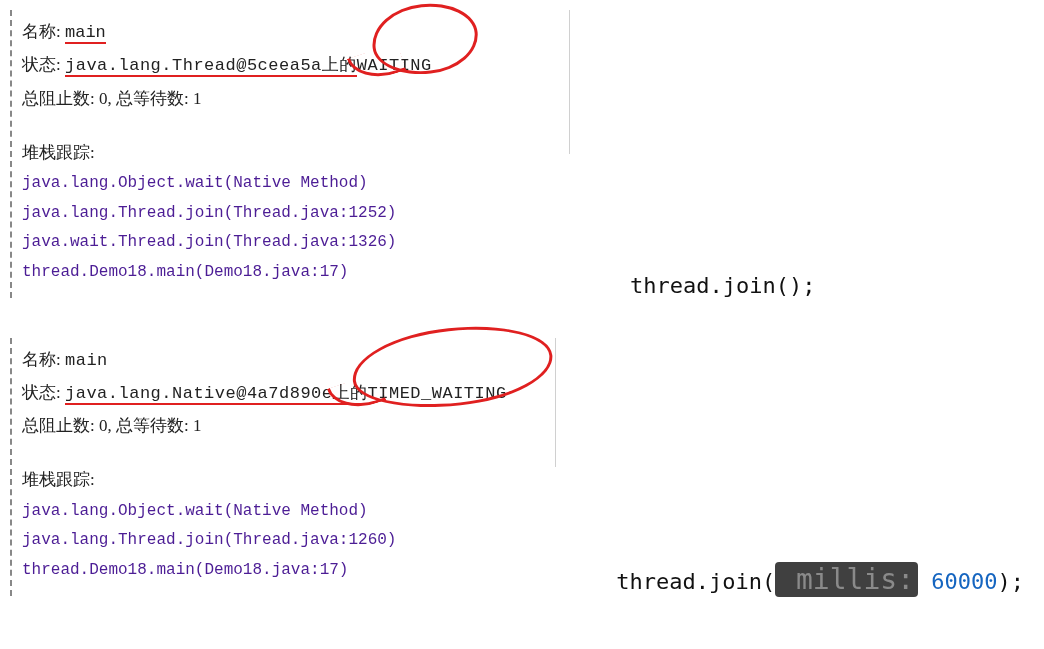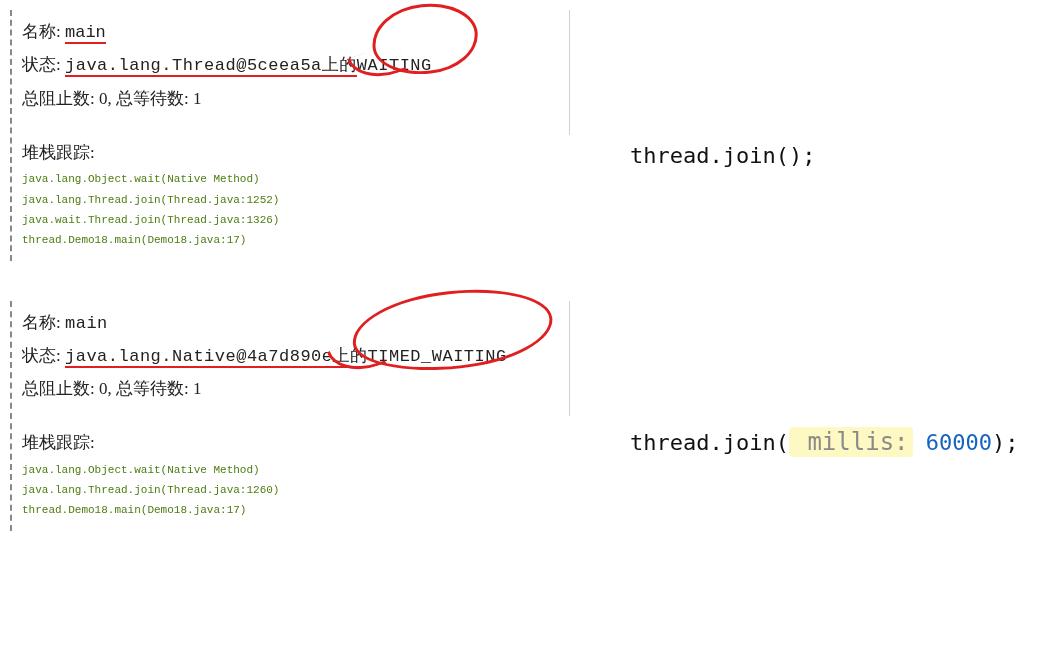--- a/index.html
+++ b/index.html
@@ -7,21 +7,21 @@
     padding: 10px 20px 20px 10px;
     font-family: "SimSun", "Microsoft YaHei", serif;
     font-size: 17px;
     background: #fff;
     color: #222;
     width: 1044px;
     box-sizing: border-box;
   }
   .row {
     display: flex;
-    align-items: center;
+    align-items: flex-end;
     margin-bottom: 40px;
   }
   .panel {
     position: relative;
     border-left: 2px dashed #888;
     padding: 6px 10px 10px 10px;
     width: 560px;
     box-sizing: border-box;
     line-height: 1.9;
   }
@@ -39,40 +39,40 @@
     padding-bottom: 0;
   }
   .state-underline {
     border-bottom: 2px solid #e02020;
   }
   .stack-block {
     margin-top: 22px;
   }
   .stack-line {
     font-family: "Courier New", monospace;
-    font-size: 11px;
-    color: #4d7c0f;
+    font-size: 16px;
+    color: #4c1d95;
     line-height: 1.85;
     white-space: nowrap;
   }
   .code-side {
     flex: 1;
     padding-left: 60px;
     padding-top: 40px;
     font-family: "Consolas", "Menlo", monospace;
     font-size: 22px;
     color: #111;
     white-space: nowrap;
   }
   .code-side .param-name {
     color: #8a8a8a;
-    background: #fef9c3;
+    background: #404040;
     border-radius: 4px;
     padding: 1px 4px;
-    font-size: 24px;
+    font-size: 28px;
   }
   .code-side .num {
     color: #1565c0;
   }
   .circle-annot {
     position: absolute;
     border: 3px solid #e02020;
     border-radius: 50% 50% 48% 52% / 55% 48% 52% 45%;
     transform: rotate(-6deg);
     pointer-events: none;

